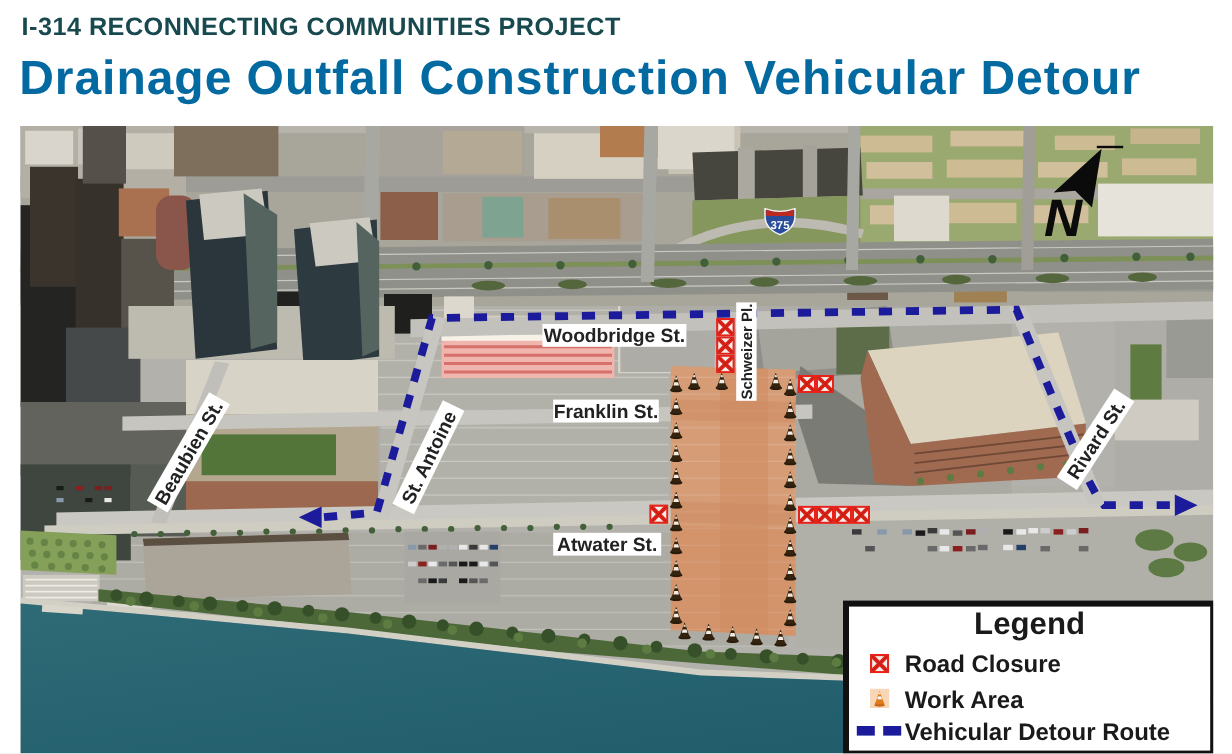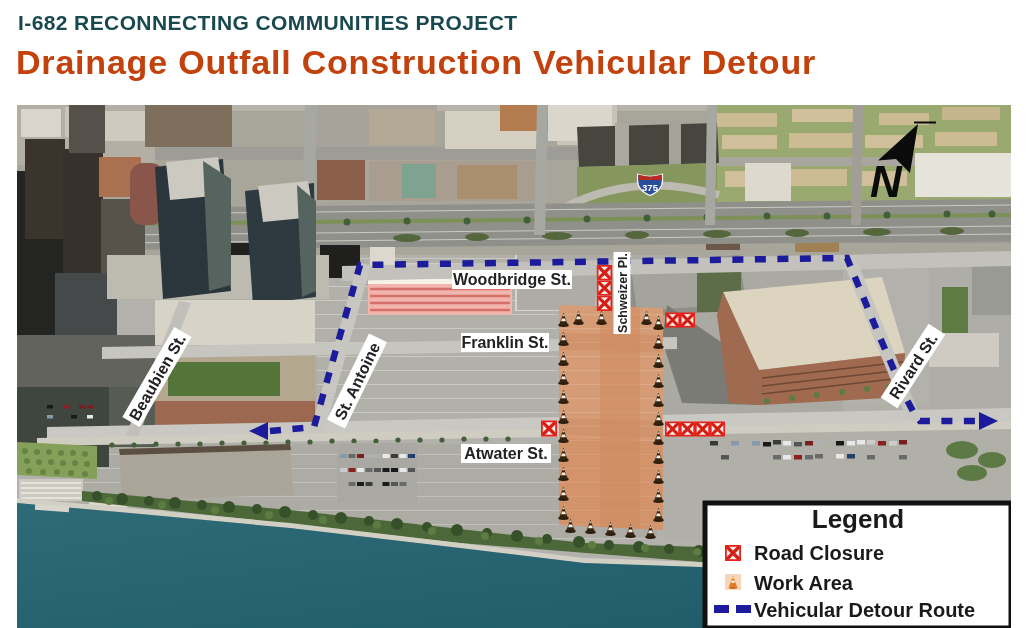--- a/index.html
+++ b/index.html
@@ -1,23 +1,23 @@
 <!DOCTYPE html>
 <html><head>
 <meta charset="utf-8">
 <style>
   html,body{margin:0;padding:0;background:#ffffff;width:1027px;height:628px;overflow:hidden;}
   body{font-family:"Liberation Sans", sans-serif;position:relative;}
   .t1{position:absolute;left:18px;top:11px;font-size:21px;font-weight:bold;color:#17494e;letter-spacing:0.4px;white-space:nowrap;}
-  .t2{position:absolute;left:16px;top:43px;font-size:34px;font-weight:bold;color:#c2410c;letter-spacing:0.8px;white-space:nowrap;}
+  .t2{position:absolute;left:16px;top:43px;font-size:40px;font-weight:bold;color:#0369a1;letter-spacing:0.8px;white-space:nowrap;}
   #map{position:absolute;left:17px;top:105px;width:994px;height:523px;}
 </style>
 </head>
 <body>
-<div class="t1">I-682 RECONNECTING COMMUNITIES PROJECT</div>
+<div class="t1">I-314 RECONNECTING COMMUNITIES PROJECT</div>
 <div class="t2">Drainage Outfall Construction Vehicular Detour</div>
 <svg id="map" viewBox="0 0 994 523" preserveAspectRatio="none">
 <defs>
   <linearGradient id="wat" x1="0" y1="0" x2="1" y2="1">
     <stop offset="0" stop-color="#2e6b77"></stop>
     <stop offset="1" stop-color="#1e5a68"></stop>
   </linearGradient>
   <pattern id="stall" width="200" height="14" patternUnits="userSpaceOnUse">
     <rect width="200" height="14" fill="none"></rect>
     <rect y="13" width="200" height="1" fill="#ffffff" opacity="0.3"></rect>

